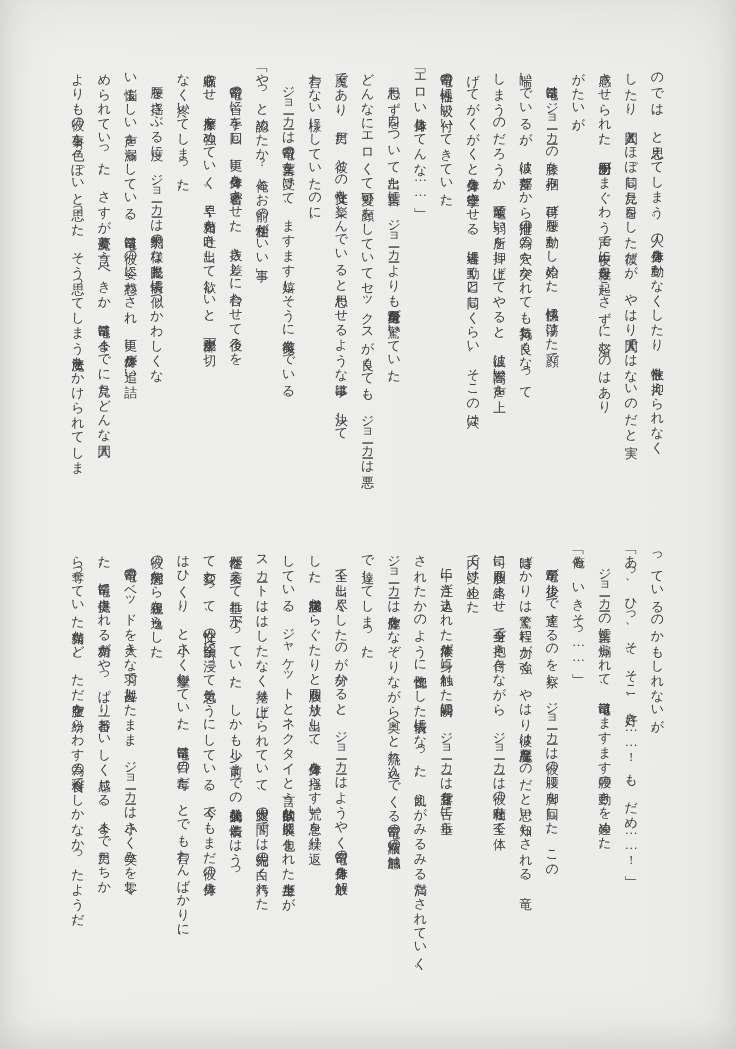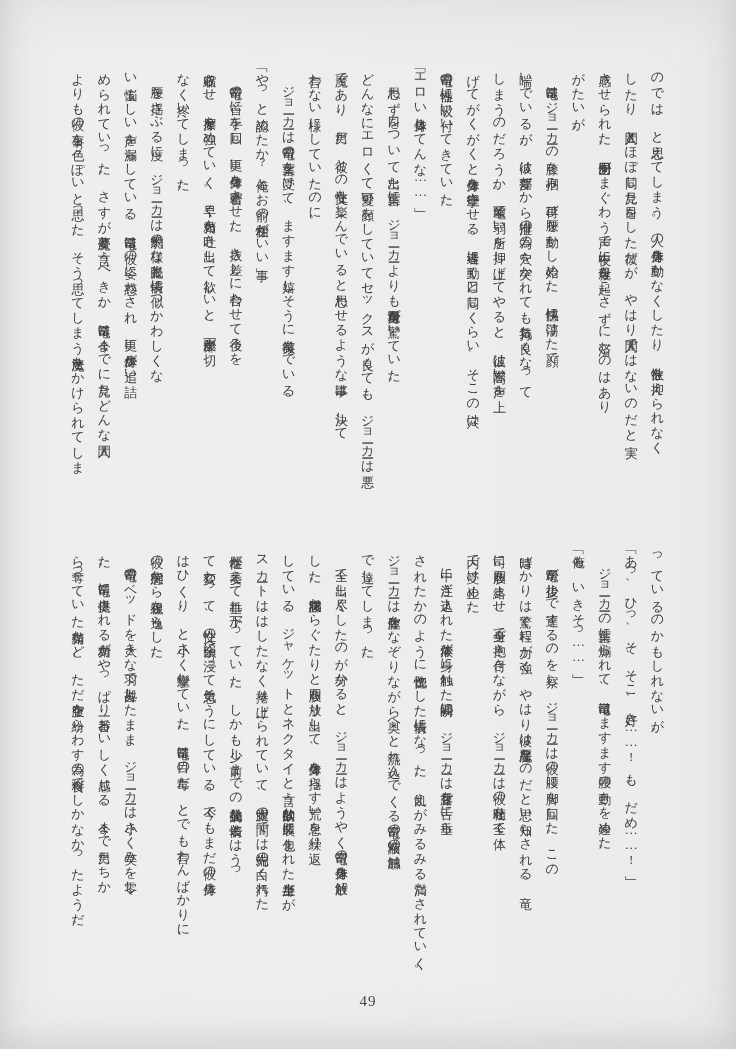--- a/index.html
+++ b/index.html
@@ -92,14 +92,13 @@
       <div class="vline">スカートははしたなく捲り上げられていて、太腿の間では先端の白く汚れた</div>
       <div class="vline">性器が萎えて垂れ下がっていた。しかも少し前までの挑発的な表情とはうっ</div>
       <div class="vline">て変わって、性交の余韻に浸って気怠そうにしている。今でもまだ彼の身体</div>
       <div class="vline">はひくり、と小さく痙攣していた。竜司は目の毒だ、とでも言わんばかりに、</div>
       <div class="vline">彼の痴態から視線を逸らした。</div>
       <div class="vline">　竜司のベッドを大きな羽で占拠したまま、ジョーカーは小さく笑みを零し</div>
       <div class="vline">た。竜司に提供される精力がやっぱり一番おいしく感じる。今まで男たちか</div>
       <div class="vline">ら奪っていた精力など、ただ空腹を紛らわす為の食料でしかなかったようだ。</div>
     </div>
 
-  <div class="page-number">49</div>
 </div>
 
 </body></html>

